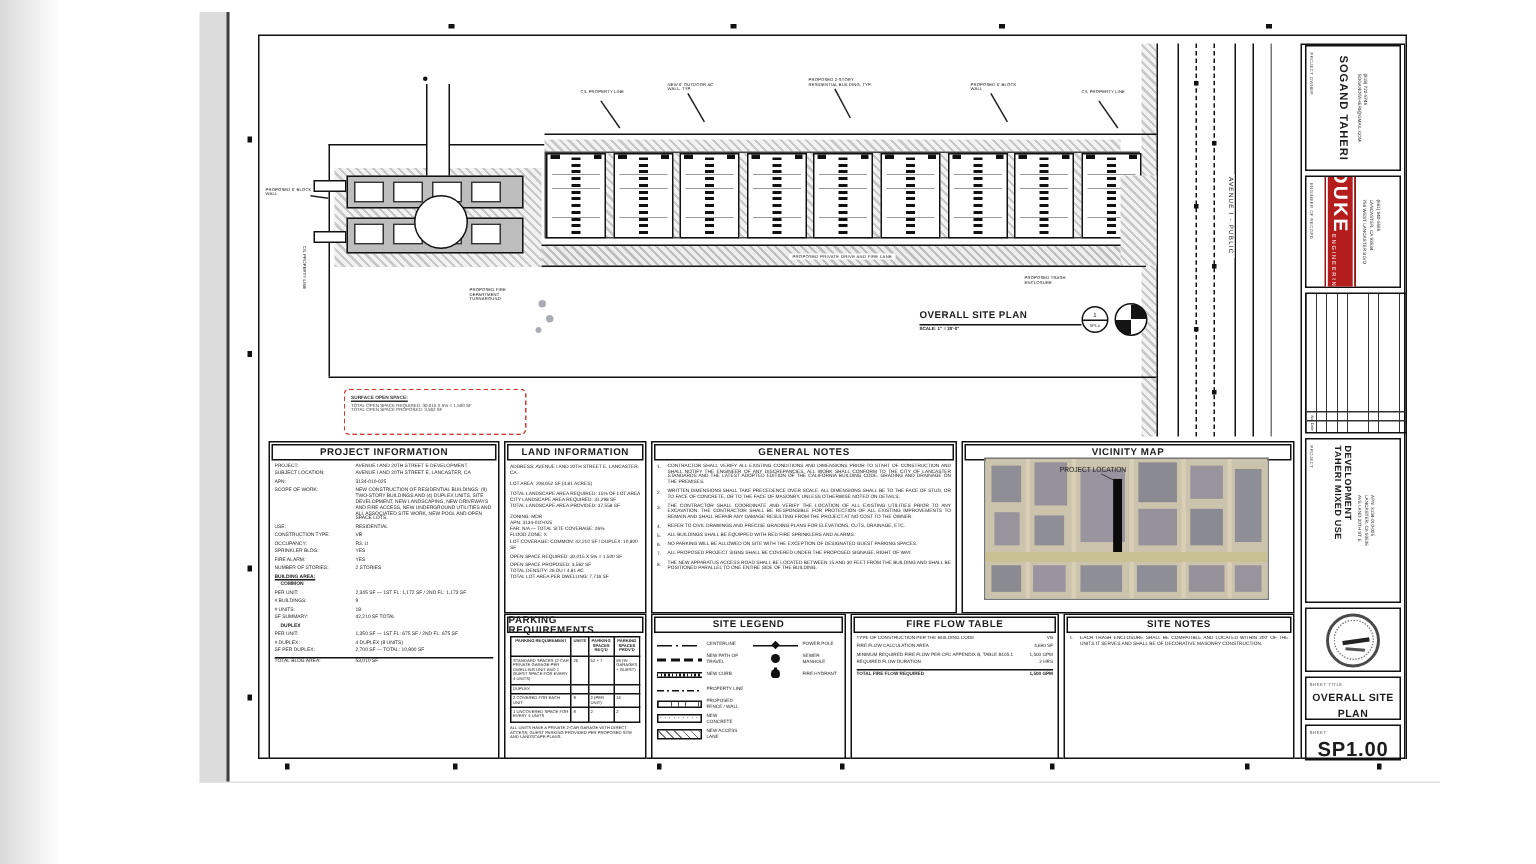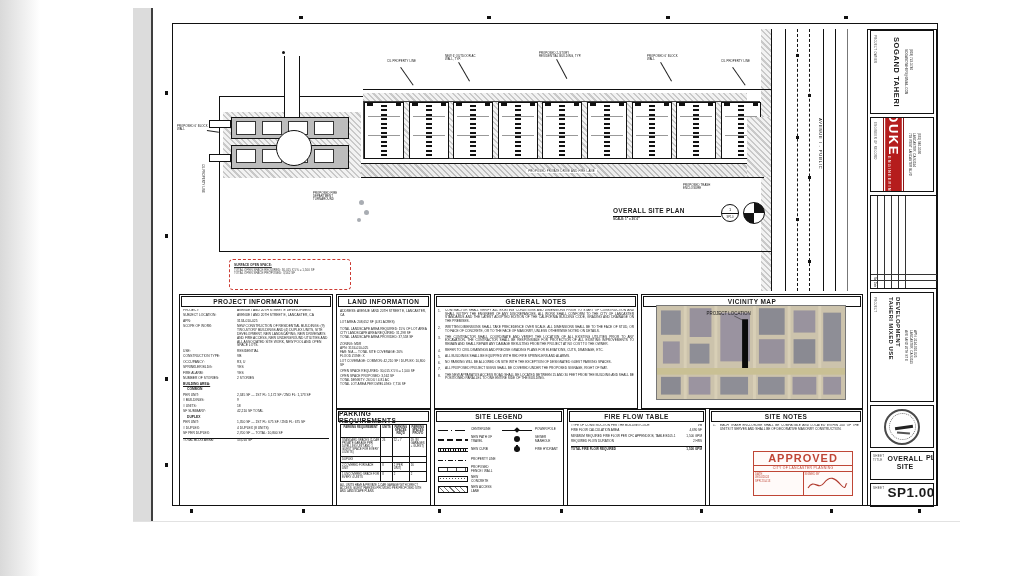--- a/index.html
+++ b/index.html
@@ -151,21 +151,21 @@
   .dukeeng { font-size:3.8px; letter-spacing:1.2px; margin-left:1px; }
   .revbox { position:relative; background:repeating-linear-gradient(90deg,transparent 0 6.4px,#333 6.4px 6.9px); }
   .revbox .rl1 { position:absolute; left:0; right:0; bottom:7px; border-top:0.6px solid #333; }
   .revbox .rl2 { position:absolute; left:0; right:0; bottom:13px; border-top:0.6px solid #333; }
   .revhdr { position:absolute; left:2px; bottom:1px; writing-mode:vertical-lr; font-size:2.6px; color:#333; }
   .vptitle { writing-mode:vertical-lr; font-size:6px; font-weight:bold; letter-spacing:.4px; max-height:100px; line-height:7px; }
   .seal { width:36px; height:36px; border-radius:50%; border:2.5px solid #4a4a4a; background:#fff; position:relative; }
   .seal::after { content:''; position:absolute; inset:2.5px; border:1px dotted #777; border-radius:50%; }
   .seal b { position:absolute; left:9px; top:15px; width:18px; height:3px; background:#222; transform:rotate(-8deg); }
   .seal u { position:absolute; left:11px; top:21px; width:13px; height:1.5px; background:#555; transform:rotate(5deg); }
-  .hzbox { flex-direction:row; align-items:stretch; justify-content:flex-start; }
+  .hzbox { flex-direction:column; align-items:stretch; justify-content:flex-start; }
   .tinylab { font-size:3px; color:#444; letter-spacing:.3px; }
   .stitle { text-align:center; font-size:7px; font-weight:bold; line-height:8px; letter-spacing:.3px; margin-top:1px; }
   .snum { text-align:center; font-size:13.5px; font-weight:bold; letter-spacing:.5px; line-height:14px; }
 
   
   .stlab { position:absolute; left:645px; top:92px; writing-mode:vertical-lr; font-size:4.2px;
     letter-spacing:.8px; color:#111; z-index:5; background:#fff; padding:2px 0; }
 
   
   .mls { position:absolute; left:948px; top:518px; width:70px; height:54px; color:#e8252b; }
@@ -676,37 +676,20 @@
         </div>
     </div>
 
     <div class="panel" style="left:536px;top:385px;width:154px;height:97px">
       <div class="ptitle">SITE NOTES</div>
       <div class="pbody">
         <div class="snote">
           <div class="gnum">1.</div>
           <div class="gtext">EACH TRASH ENCLOSURE SHALL BE COMPATIBLE AND LOCATED WITHIN 200' OF THE UNITS IT SERVES AND SHALL BE OF DECORATIVE MASONRY CONSTRUCTION.</div>
         </div>
-        <div class="stamp">
-          <div class="sword">APPROVED</div>
-          <div class="sagency">CITY OF LANCASTER PLANNING</div>
-          <div class="srow">
-            <div class="scell">
-              <div>DATE</div>
-              <div>09/10/2024</div>
-              <div>SPR 23-013</div>
-            </div>
-            <div class="scell">
-              <div>SIGNED BY</div>
-              <svg width="44" height="16" viewBox="0 0 44 16">
-                <path d="M3 12 C 9 2, 13 15, 19 7 S 30 2, 36 9 S 40 6, 42 8" stroke="#b03a2e" fill="none" stroke-width="1.1"></path>
-              </svg>
-            </div>
-          </div>
-        </div>
       </div>
     </div>
 
     <div class="tb">
 
       <div class="tbx" style="top:0;height:84px">
         <div class="vlabel">PROJECT OWNER</div>
         <div class="vname">SOGAND TAHERI</div>
         <div class="vsmall">
           <div>SOGANDTAHERI@GMAIL.COM</div>

